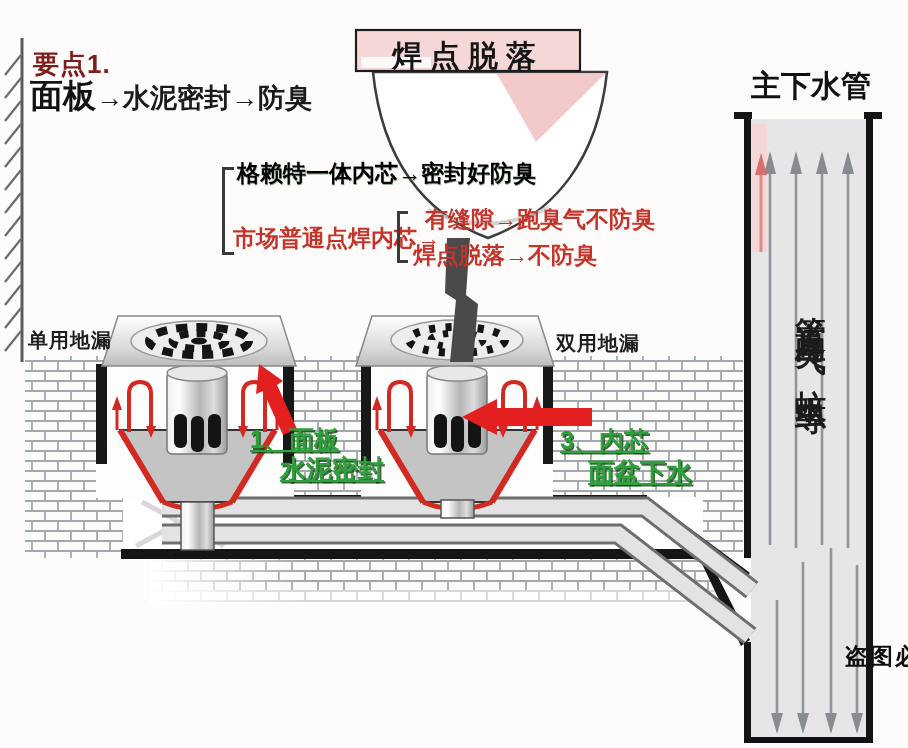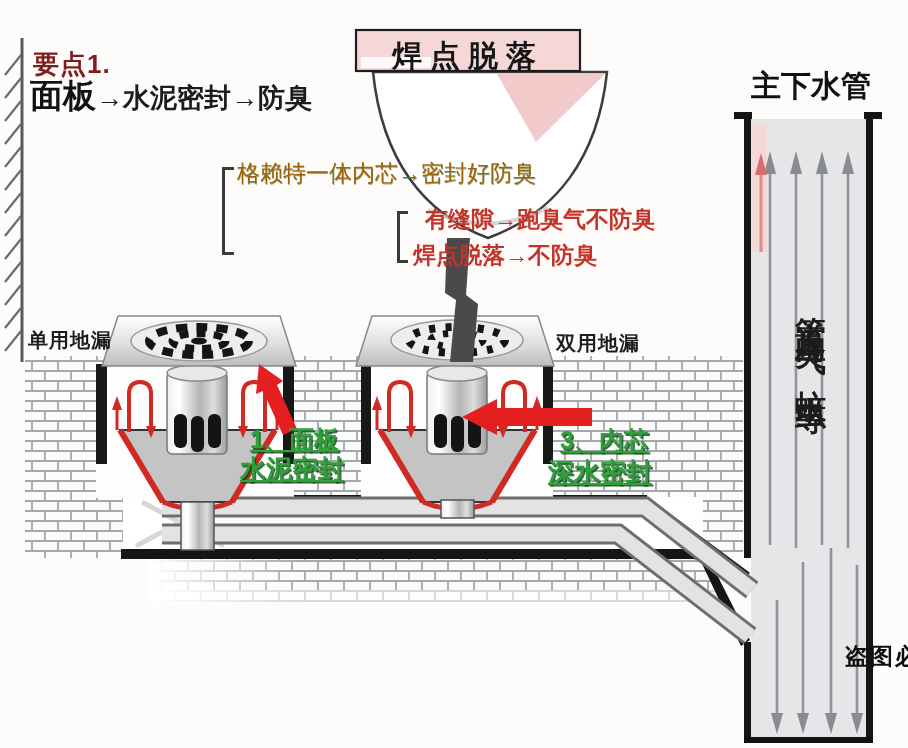--- a/index.html
+++ b/index.html
@@ -2,28 +2,28 @@
 <html><head>
 <meta charset="utf-8">
 <style>
   html,body{margin:0;padding:0;background:#ffffff;}
   #stage{position:relative;width:908px;height:748px;background:#fdfcfa;overflow:hidden;
          font-family:"Liberation Sans",sans-serif;}
   .abs{position:absolute;white-space:nowrap;}
   .kp-title{font-size:26px;font-weight:800;color:#7f1d1d;letter-spacing:1px;}
   .kp-subject{font-size:33px;font-weight:900;color:#121212;}
   .kp-chain{font-size:27px;font-weight:700;color:#1b1b1b;}
-  .branch-good{font-size:23px;font-weight:400;color:#a16207;text-shadow:0.5px 0.5px 0 rgba(10,80,10,.45);}
+  .branch-good{font-size:23px;font-weight:700;color:#000000;text-shadow:0.5px 0.5px 0 rgba(10,80,10,.45);}
   .branch-bad,.bad-sub{font-size:23px;font-weight:800;color:#c5342a;}
   .bracket{position:absolute;border-left:3px solid #3a3a3a;border-top:3px solid #3a3a3a;border-bottom:3px solid #3a3a3a;}
   .basin-label{font-size:30px;font-weight:800;color:#151515;letter-spacing:8px;text-align:center;width:224px;}
   .mainpipe-label{font-size:30px;font-weight:800;color:#111;width:146px;text-align:center;}
   .drain-label{font-size:20px;font-weight:700;color:#1d1d1d;letter-spacing:1px;}
   .callout{font-weight:800;color:#2fa13a;text-shadow:1.5px 1.5px 0 rgba(15,70,20,.8);text-decoration:underline;}
-  .c-l1{font-size:25px;} .c-l2{font-size:26px;}
+  .c-l1{font-size:25px;} .c-l2{font-size:26px;margin-left:40px;}
   .pipe-vtext{writing-mode:vertical-rl;font-size:31px;font-weight:600;color:#1c1c1c;letter-spacing:7px;}
   .watermark{font-size:23px;font-weight:800;color:#0e0e0e;letter-spacing:2px;margin-left:48px;}
 </style>
 </head>
 <body>
 
 <div id="stage">
 
   <svg width="908" height="748" viewBox="0 0 908 748" class="abs" style="left:0;top:0">
     <defs>
@@ -205,32 +205,33 @@
   </svg>
 
   <div class="abs kp-title" style="left:33px;top:47px">要点1.</div>
   <div class="abs" style="left:30px;top:74px">
     <span class="kp-subject">面板</span><span class="kp-chain">→水泥密封→防臭</span>
   </div>
 
 
   <div class="bracket" style="left:222px;top:167px;width:9px;height:82px"></div>
   <div class="abs branch-good" style="left:237px;top:158px">格赖特一体内芯→密封好防臭</div>
+  <div class="abs branch-bad" style="left:233px;top:223px">市场普通点焊内芯→</div>
 
   <div class="bracket" style="left:397px;top:211px;width:8px;height:46px"></div>
   <div class="abs bad-sub" style="left:425px;top:204px">有缝隙→跑臭气不防臭</div>
   <div class="abs bad-sub" style="left:413px;top:240px">焊点脱落→不防臭</div>
 
   <div class="abs basin-label" style="left:356px;top:36px">焊点脱落</div>
   <div class="abs mainpipe-label" style="left:738px;top:66px">主下水管</div>
 
   <div class="abs drain-label" style="left:28px;top:327px">单用地漏</div>
   <div class="abs drain-label" style="left:556px;top:330px">双用地漏</div>
 
   <div class="abs callout c-l1" style="left:250px;top:423px">1、面板</div>
   <div class="abs callout c-l2" style="left:240px;top:452px">水泥密封</div>
   <div class="abs callout c-l1" style="left:560px;top:424px">3、内芯</div>
-  <div class="abs callout c-l2" style="left:548px;top:455px">深水密封</div>
+  <div class="abs callout c-l2" style="left:548px;top:455px">面盆下水</div>
 
   <div class="abs pipe-vtext" style="left:789px;top:292px">管道内臭气、蚊虫等</div>
 
   <div class="abs watermark" style="left:797px;top:641px">盗图必究</div>
 </div>
 
 </body></html>

